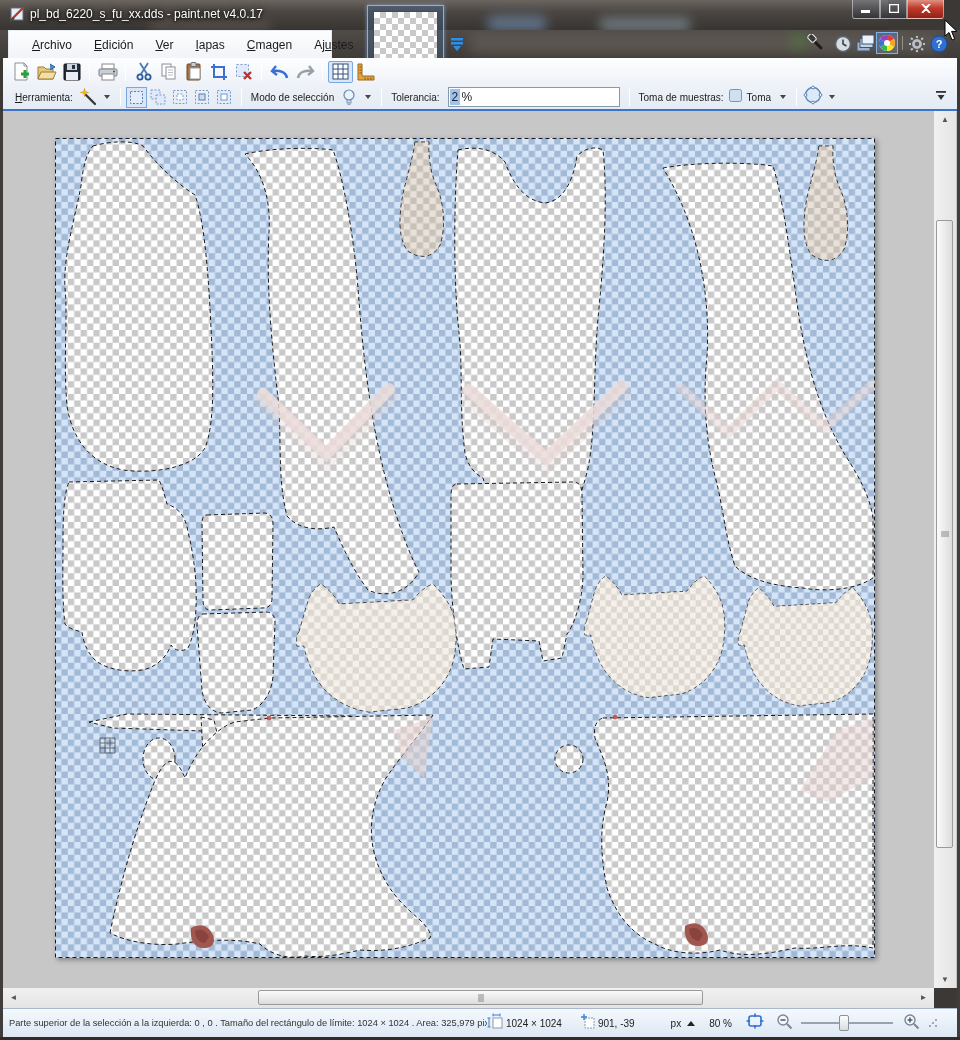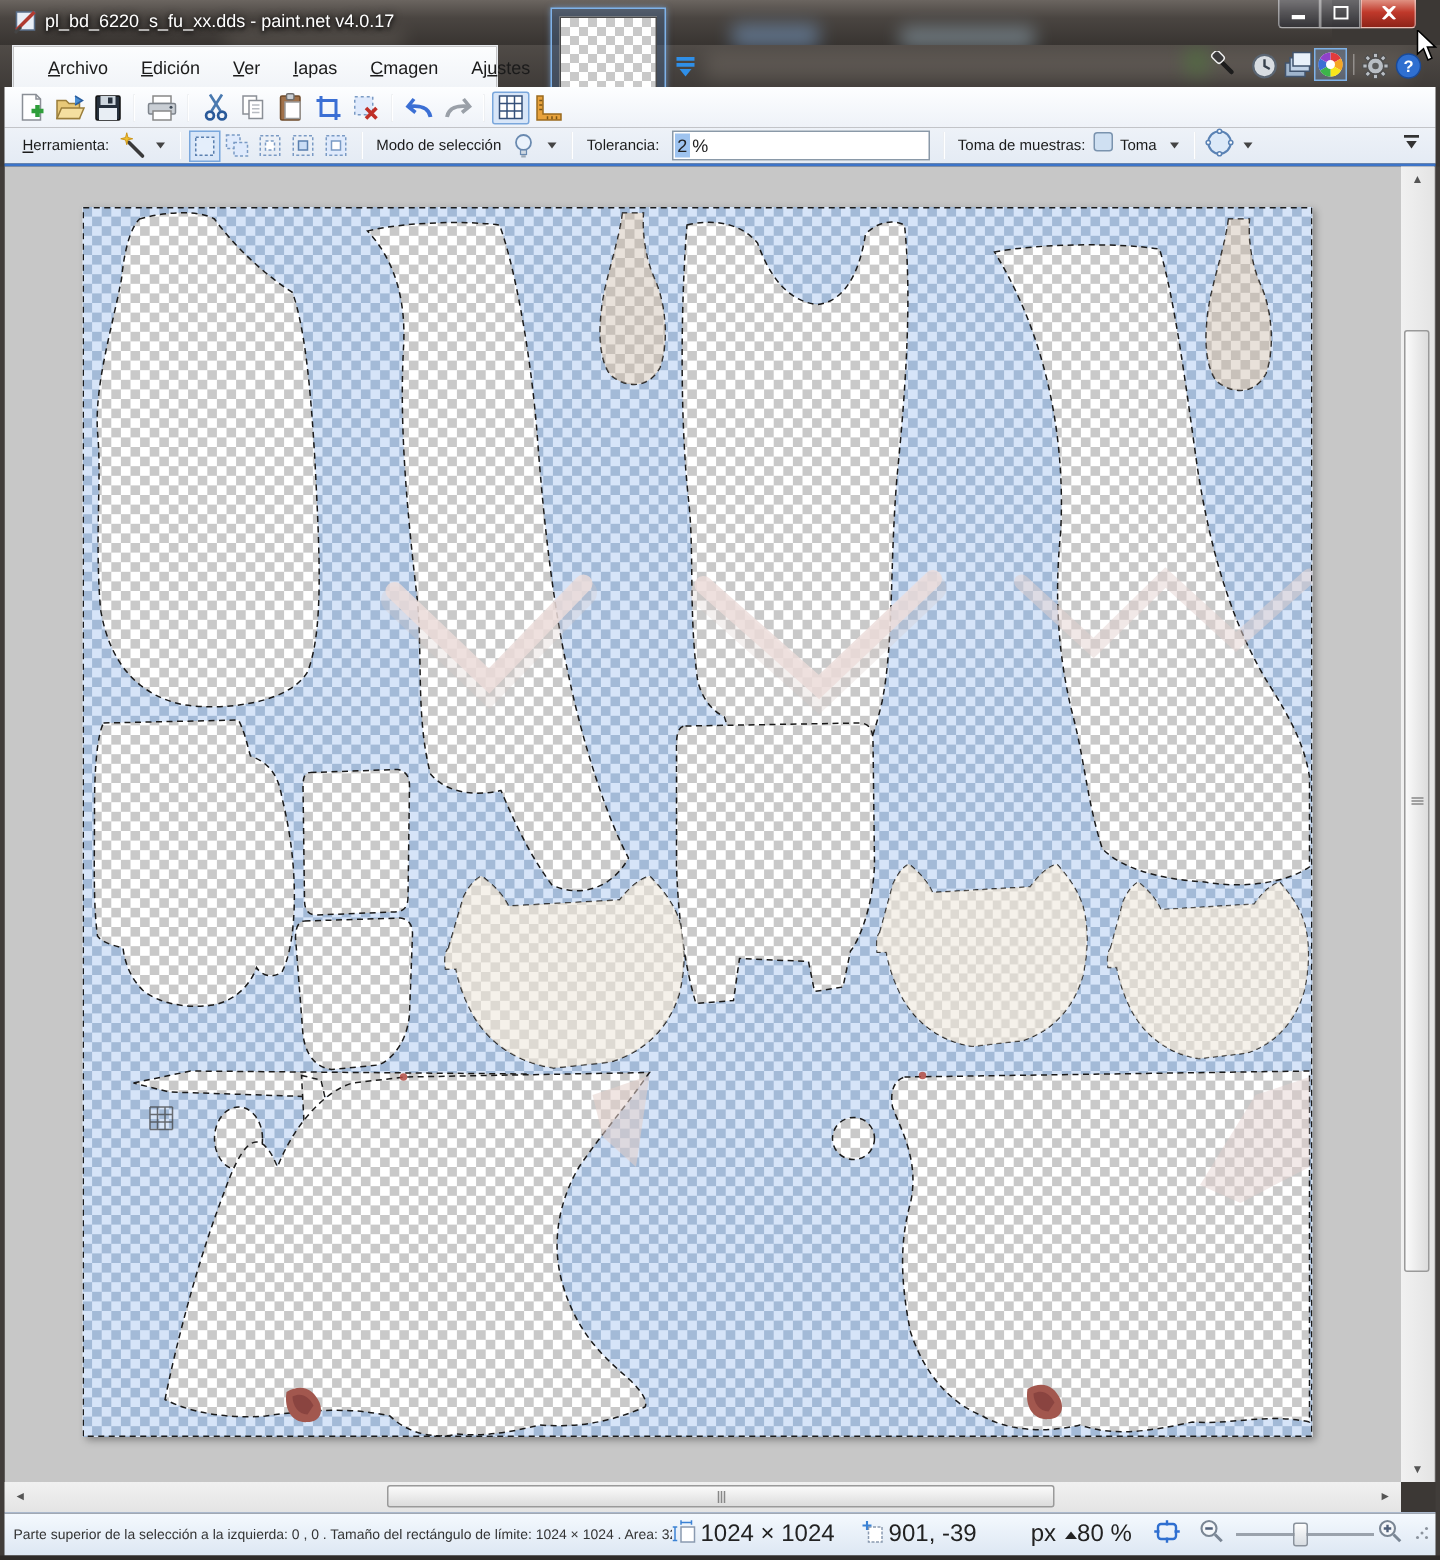--- a/index.html
+++ b/index.html
@@ -49,21 +49,21 @@
   #hsb{left:3px;top:988px;width:931px;height:20px;background:linear-gradient(#f1f1f1,#e4e4e4);}
   #hsb-thumb{left:255px;top:2px;width:445px;height:15px;background:linear-gradient(#fbfbfb,#dcdcdc);border:1px solid #9a9a9a;border-radius:2px;}
   .grip-v{position:absolute;left:50%;top:50%;transform:translate(-50%,-50%);display:flex;flex-direction:column;gap:1px;}
   .grip-v i{display:block;width:8px;height:1px;background:#888;}
   .grip-h{position:absolute;left:50%;top:50%;transform:translate(-50%,-50%);display:flex;gap:1px;}
   .grip-h i{display:block;width:1px;height:8px;background:#888;}
   .sb-arrow{color:#555;font-size:8px;text-align:center;line-height:17px;}
   
   #statusbar{left:3px;top:1008px;width:954px;height:29px;background:linear-gradient(#f4f9fe,#dde7f3);border-top:1px solid #aab8cc;display:flex;align-items:center;}
   .sb-text{font-size:9.3px;color:#333;white-space:nowrap;}
-  .sb-val{font-size:16px;color:#222;white-space:nowrap;}
+  .sb-val{font-size:10px;color:#222;white-space:nowrap;}
   #bottomborder{left:0;top:1037px;width:960px;height:3px;background:#2e2b29;}
   .sideborder{top:111px;width:3px;height:929px;background:#413d3a;}
 </style>
 </head>
 <body>
 
 <div id="win">
 
   <div id="titlebar" class="abs">
     <div class="abs blob" style="left:488px;top:16px;width:58px;height:16px;background:#7fa8d8;"></div>
@@ -469,21 +469,21 @@
           <path d="M2 5 V14 M0.5 5 H3.5 M0.5 14 H3.5" stroke="#3b82d4"></path>
         </svg></span>
     <span class="sb-val" style="margin-left:2px;">1024 × 1024</span>
     <span style="margin-left:18px;"><svg width="16" height="16" viewBox="0 0 16 16">
           <rect x="5" y="5" width="9" height="10" fill="#fff" stroke="#8a9ab0" stroke-dasharray="2 1"></rect>
           <path d="M4 1 V7 M1 4 H7" stroke="#3b82d4" stroke-width="1.4"></path>
         </svg></span>
     <span class="sb-val" style="margin-left:2px;">901, -39</span>
     <span class="sb-val" style="margin-left:36px;">px</span>
     <span style="margin-left:6px;width:0;height:0;border-left:4px solid transparent;border-right:4px solid transparent;border-bottom:5px solid #222;display:inline-block;"></span>
-    <span class="sb-val" style="">80 %</span>
+    <span class="sb-val" style="margin-left:14px;">80 %</span>
     <span style="margin-left:14px;"><svg width="18" height="16" viewBox="0 0 18 16">
           <rect x="3" y="3" width="12" height="10" rx="2" fill="none" stroke="#2f6fd0" stroke-width="1.6"></rect>
           <path d="M0.5 8 H4 M14 8 H17.5 M9 0.5 V4 M9 12 V15.5" stroke="#2f6fd0" stroke-width="1.6"></path>
         </svg></span>
     <span style="margin-left:12px;"><svg width="17" height="17" viewBox="0 0 17 17">
           <circle cx="7" cy="7" r="5" fill="#f4f7fa" stroke="#7a8694" stroke-width="1.4"></circle>
           <path d="M11 11 L15.5 15.5" stroke="#7a8694" stroke-width="2"></path>
           <path d="M4.5 7 H9.5" stroke="#50607a" stroke-width="1.6"></path>
         </svg></span>
     <span style="margin-left:8px;position:relative;width:92px;height:18px;display:inline-block;">

